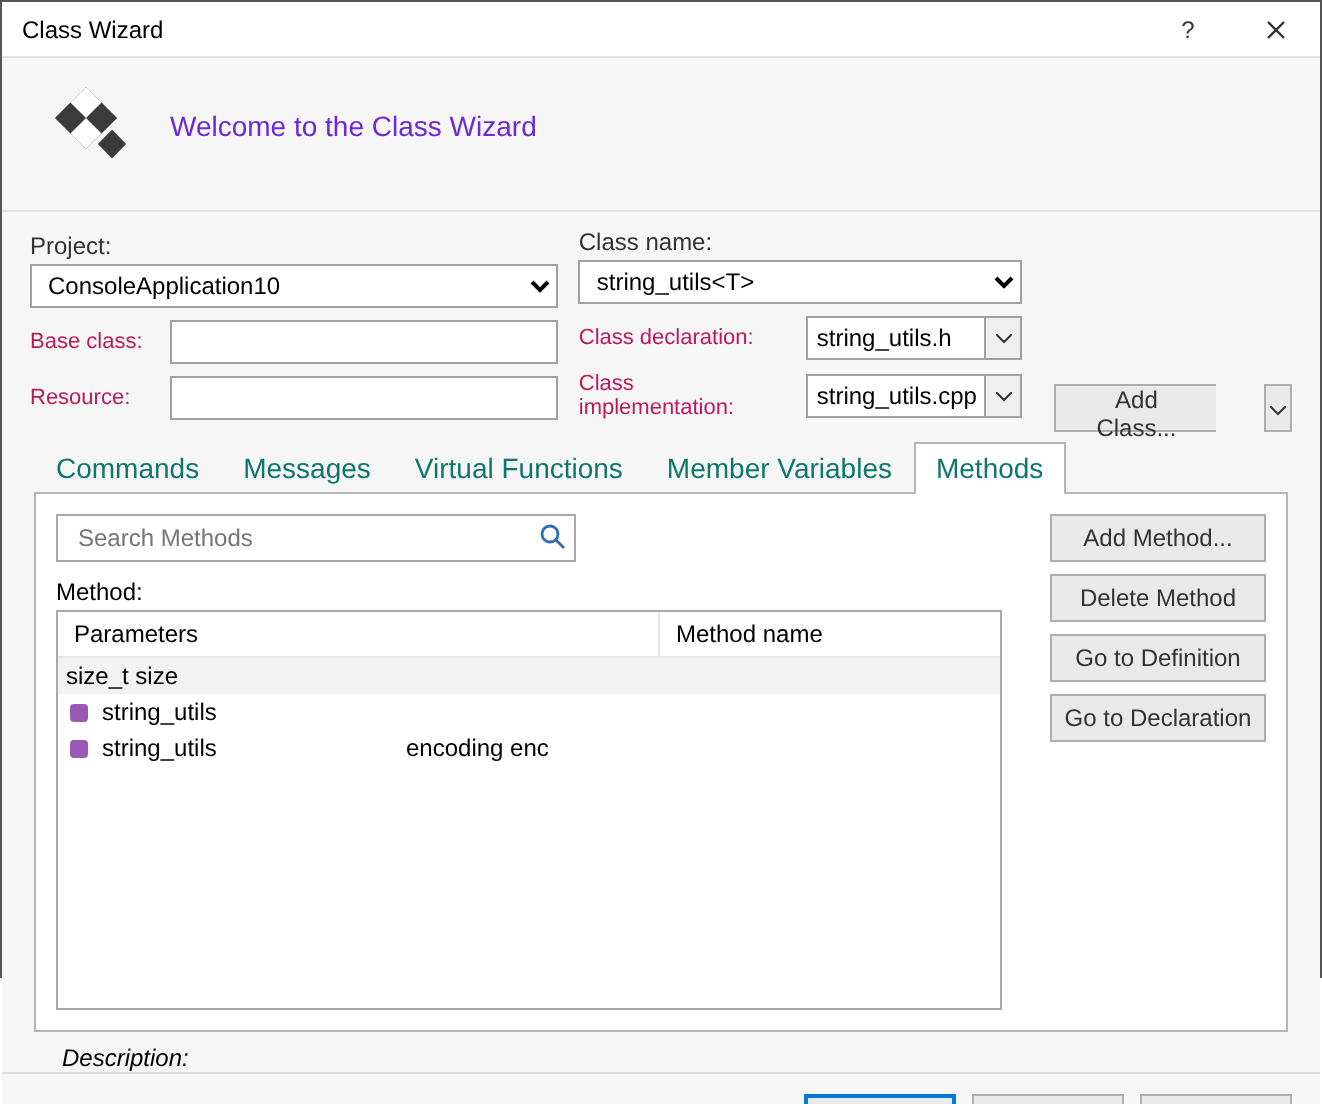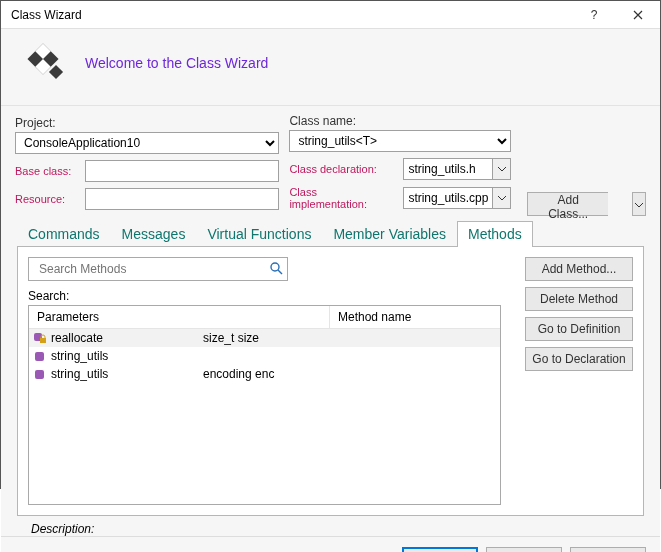--- a/index.html
+++ b/index.html
@@ -279,38 +279,28 @@
         <div class="left-panel">
           <div class="search-wrap">
             <input type="text" placeholder="Search Methods" style="">
             <span>
               <svg width="14" height="14" viewBox="0 0 14 14">
                   <circle cx="6" cy="6" r="4" fill="none" stroke="#2a6fb5" stroke-width="1.4"></circle>
                   <line x1="9" y1="9" x2="13" y2="13" stroke="#2a6fb5" stroke-width="1.4"></line>
                 </svg>
             </span>
           </div>
-          <div class="methods-label">Search:</div>
+          <div class="methods-label">Method:</div>
           <div class="list">
             <div class="list-header">
               <div class="col" style="flex:1;">Parameters</div>
               <div class="col" style="width:170px;">Method name</div>
             </div>
 
             <div class="list-row selected">
-              <div class="col-name">
-                <span class="method-icon">
-                  <svg width="14" height="14" viewBox="0 0 14 14">
-                      <rect x="1" y="2" width="8" height="8" rx="2" fill="#9b59b6"></rect>
-                      <rect x="7" y="7" width="6" height="5" fill="#d4a017"></rect>
-                      <path d="M8 7 v-1 a2 2 0 0 1 4 0 v1" fill="none" stroke="#d4a017" stroke-width="1"></path>
-                    </svg>
-                </span>
-                <span>reallocate</span>
-              </div>
               <div class="col-params">size_t size</div>
             </div>
 
             <div class="list-row">
               <div class="col-name">
                 <span class="method-icon">
                   <svg width="14" height="14" viewBox="0 0 14 14">
                       <rect x="2" y="3" width="9" height="9" rx="2" fill="#9b59b6"></rect>
                     </svg>
                 </span>

